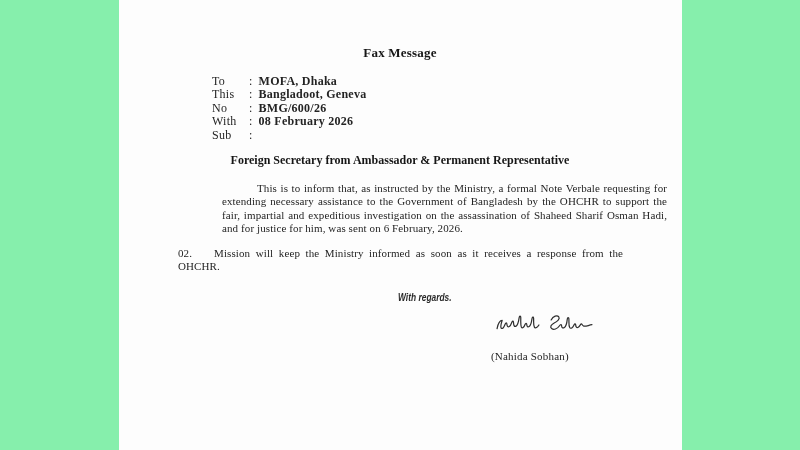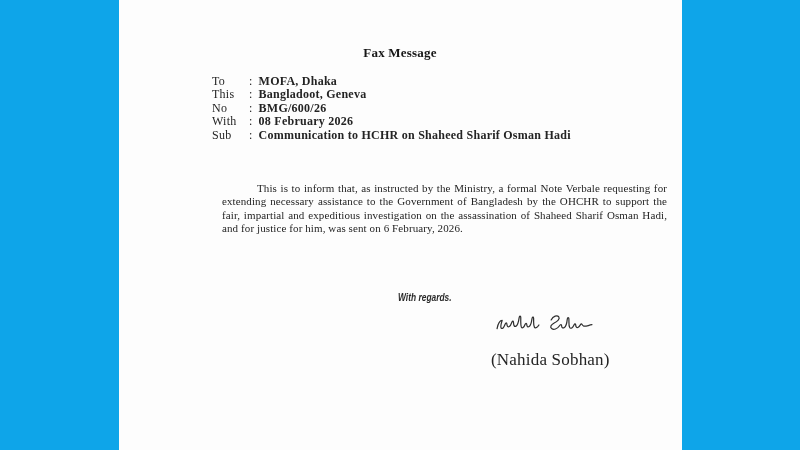--- a/index.html
+++ b/index.html
@@ -4,21 +4,21 @@
 <style>
   html, body {
     margin: 0;
     padding: 0;
     background: #000;
   }
   .stage {
     position: relative;
     width: 800px;
     height: 450px;
-    background: #0ea5e9;
+    background: #86efac;
     overflow: hidden;
     font-family: "Liberation Serif", serif;
   }
   .page {
     position: absolute;
     left: 119px;
     top: 0;
     width: 563px;
     height: 450px;
     background: #fdfdfd;
@@ -89,21 +89,21 @@
   }
   .signature {
     top: 312px;
     left: 374px;
     width: 102px;
     height: 25px;
   }
   .signame {
     top: 350px;
     left: 372px;
-    font-size: 17px;
+    font-size: 11px;
     color: #242424;
     letter-spacing: 0.2px;
     white-space: nowrap;
   }
 </style>
 </head>
 <body>
 
 <div class="stage">
   <div class="page">
@@ -127,27 +127,28 @@
         <span class="fvalue">BMG/600/26</span>
       </div>
       <div class="frow">
         <span class="flabel">With</span>
         <span class="fcolon">:</span>
         <span class="fvalue">08 February 2026</span>
       </div>
       <div class="frow">
         <span class="flabel">Sub</span>
         <span class="fcolon">:</span>
-        <span class="fvalue">Communication to HCHR on Shaheed Sharif Osman Hadi</span>
       </div>
     </div>
 
+    <div class="abs subheading">Foreign Secretary from Ambassador &amp; Permanent Representative</div>
 
     <p class="abs para para1">This is to inform that, as instructed by the Ministry, a formal Note Verbale requesting for extending necessary assistance to the Government of Bangladesh by the OHCHR to support the fair, impartial and expeditious investigation on the assassination of Shaheed Sharif Osman Hadi, and for justice for him, was sent on 6 February, 2026.</p>
 
+    <p class="abs para para2"><span class="pnum">02.</span><span>Mission will keep the Ministry informed as soon as it receives a response from the OHCHR.</span></p>
 
     <div class="abs closing">With regards.</div>
 
     <svg class="abs signature" viewBox="0 0 100 24" xmlns="http://www.w3.org/2000/svg" fill="none" stroke="#2f2f2f" stroke-width="1.2" stroke-linecap="round" stroke-linejoin="round">
       <path d="M4,16 C5,11 7,8 9,8 C8,11 7,14 8,15.5 C9.5,17 11,14 12,11.5 C12.6,10 13.5,10 13.6,11.5 C13.7,13.5 14.5,15 16,14 C17.5,13 18,11 18.6,9.5 C19.2,8.2 20,8.4 20.1,10 C20.2,12.5 20.8,14.5 22.3,13.8 C24,13 25,10 25.6,5.5 C25.9,3.4 27,3 27.2,5 C27.4,8 26.8,12 27.8,14.5 C28.6,16.3 30.4,14.8 31.4,12 C32,10.4 33,10.4 33.1,12 C33.2,13.8 34,15 35.5,14 C37,13 37.6,10.8 38.2,6.5 C38.5,4.2 39.6,4 39.8,6 C40,9 39.4,12.5 40.6,14.6 C41.6,16.3 43.6,14.6 45,12.5"></path>
       <path d="M57,7.5 C59,3.5 63,2.5 64.5,4.5 C66,6.5 63,9 60,10.5 C57,12 55.5,14.5 57.5,16 C59.5,17.5 63,16.5 65,13.5 C66.2,11.7 67.3,11.9 67.3,13.5 C67.3,15 68.3,16 70,15 C71.7,14 72.3,11.5 72.8,7 C73,4.8 74.2,4.6 74.4,6.6 C74.6,9.5 74,13 75.2,15 C76.2,16.7 78.2,15 79.4,12.4 C80.1,10.9 81,11 81.1,12.6 C81.2,14.3 82,15.6 83.6,14.6 C85.2,13.6 85.8,11.4 86.6,11.4 C87.4,11.4 87.6,13.2 89,13.6 C90.8,14.1 93.5,12.8 97,12.2"></path>
     </svg>
 
     <div class="abs signame">(Nahida Sobhan)</div>
 

